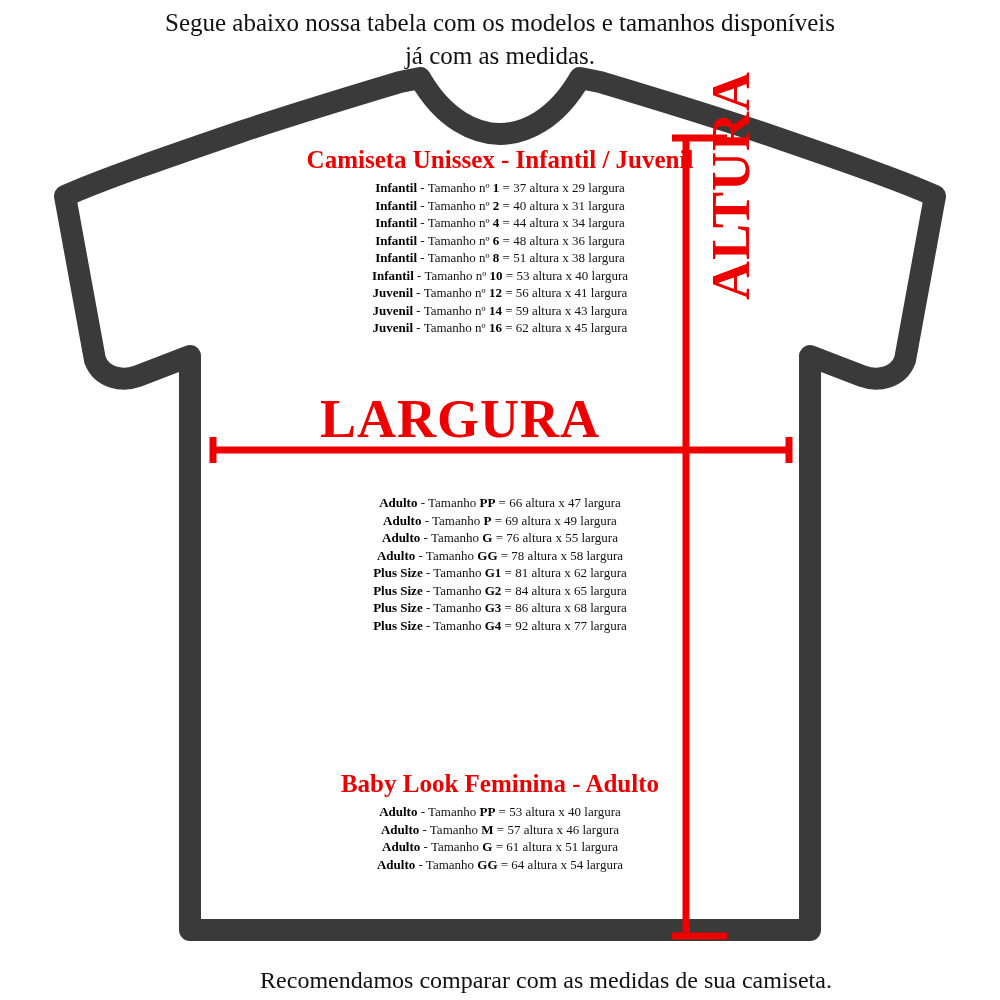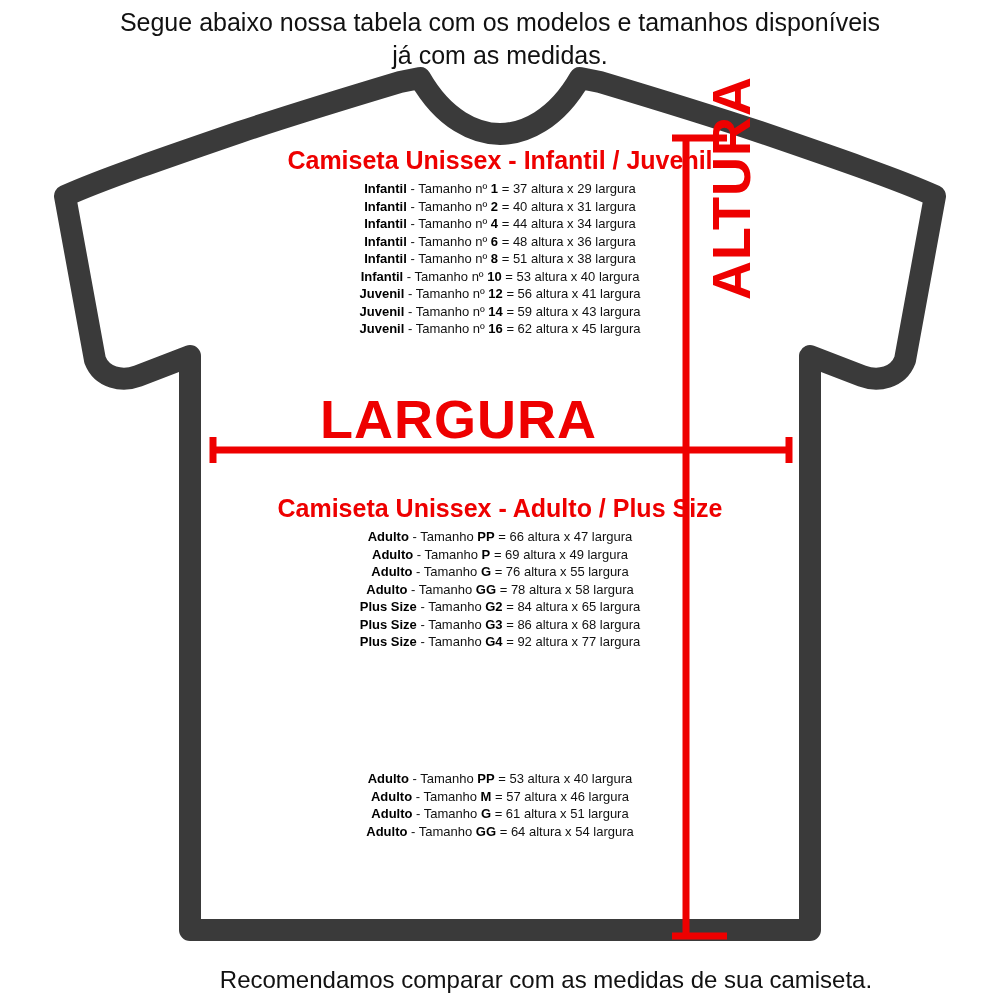--- a/index.html
+++ b/index.html
@@ -11,20 +11,21 @@
     height: 1000px;
     background: #ffffff;
     font-family: "Liberation Sans", sans-serif;
     overflow: hidden;
     position: relative;
   }
   .page {
     position: relative;
     width: 1000px;
     height: 1000px;
+    font-family: Liberation Serif, serif;
   }
 
   
   .header-text {
     position: absolute;
     left: 0;
     top: 6px;
     width: 1000px;
     text-align: center;
     font-size: 25px;
@@ -159,33 +160,34 @@
         <div class="row"><b>Infantil</b> - Tamanho nº <b>6</b> = 48 altura x 36 largura</div>
         <div class="row"><b>Infantil</b> - Tamanho nº <b>8</b> = 51 altura x 38 largura</div>
         <div class="row"><b>Infantil</b> - Tamanho nº <b>10</b> = 53 altura x 40 largura</div>
         <div class="row"><b>Juvenil</b> - Tamanho nº <b>12</b> = 56 altura x 41 largura</div>
         <div class="row"><b>Juvenil</b> - Tamanho nº <b>14</b> = 59 altura x 43 largura</div>
         <div class="row"><b>Juvenil</b> - Tamanho nº <b>16</b> = 62 altura x 45 largura</div>
       </div>
   </div>
 
   <div class="block" id="block-adulto">
-    <div class="block-title">Camiseta Unissex - Adulto / Plus Size</div>
     <div class="rows">
         <div class="row"><b>Adulto</b> - Tamanho <b>PP</b> = 66 altura x 47 largura</div>
         <div class="row"><b>Adulto</b> - Tamanho <b>P</b> = 69 altura x 49 largura</div>
         <div class="row"><b>Adulto</b> - Tamanho <b>G</b> = 76 altura x 55 largura</div>
         <div class="row"><b>Adulto</b> - Tamanho <b>GG</b> = 78 altura x 58 largura</div>
+        <div class="row"><b>Plus Size</b> - Tamanho <b>G1</b> = 81 altura x 62 largura</div>
         <div class="row"><b>Plus Size</b> - Tamanho <b>G2</b> = 84 altura x 65 largura</div>
         <div class="row"><b>Plus Size</b> - Tamanho <b>G3</b> = 86 altura x 68 largura</div>
         <div class="row"><b>Plus Size</b> - Tamanho <b>G4</b> = 92 altura x 77 largura</div>
       </div>
   </div>
 
   <div class="block" id="block-baby">
+    <div class="block-title">Baby Look Feminina - Adulto</div>
     <div class="rows">
         <div class="row"><b>Adulto</b> - Tamanho <b>PP</b> = 53 altura x 40 largura</div>
         <div class="row"><b>Adulto</b> - Tamanho <b>M</b> = 57 altura x 46 largura</div>
         <div class="row"><b>Adulto</b> - Tamanho <b>G</b> = 61 altura x 51 largura</div>
         <div class="row"><b>Adulto</b> - Tamanho <b>GG</b> = 64 altura x 54 largura</div>
       </div>
   </div>
 
   <div class="footer-text">Recomendamos comparar com as medidas de sua camiseta.</div>
 

